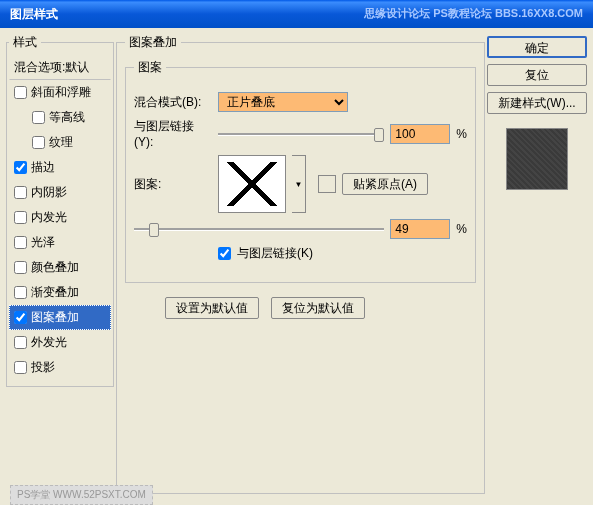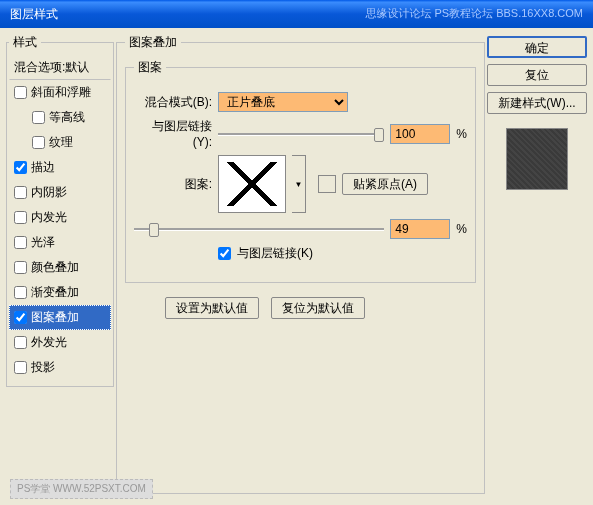--- a/index.html
+++ b/index.html
@@ -1,52 +1,52 @@
 <!DOCTYPE html>
 <html><head>
 <meta charset="utf-8">
 <style>
 * { box-sizing: border-box; margin: 0; padding: 0; font-family: "SimSun", "宋体", sans-serif; font-size: 12px; }
 body { background: #ece9d8; width: 593px; height: 505px; overflow: hidden; }
-.titlebar { background: linear-gradient(to bottom, #0058e6 0%, #3a8cfd 8%, #0858d8 50%, #0050c8 100%); height: 28px; color: #fff; padding: 6px 10px; font-weight: normal; font-size: 13px; display: flex; justify-content: space-between; }
+.titlebar { background: linear-gradient(to bottom, #0058e6 0%, #3a8cfd 8%, #0858d8 50%, #0050c8 100%); height: 28px; color: #fff; padding: 6px 10px; font-weight: bold; font-size: 13px; display: flex; justify-content: space-between; }
 .wm { color: #a8c8ff; font-size: 11px; }
 .dialog-body { display: flex; padding: 6px; gap: 2px; }
 .styles-col { width: 108px; }
 fieldset { border: 1px solid #c0c0c0; padding: 4px 2px 6px 2px; }
 legend { padding: 0 4px; }
 .style-row { padding: 3px 4px; border: 1px solid transparent; display: flex; align-items: center; gap: 4px; }
 .style-row.divider { border-bottom: 1px solid #c0c0c0; }
 .style-row.selected { background: #316ac5; color: #fff; border: 1px dotted #fff; }
 .style-row input[type=checkbox] { width: 13px; height: 13px; }
 .indent { padding-left: 22px; }
 .main-col { flex: 1; }
 .main-fs { height: 460px; padding: 8px; }
 .inner-fs { padding: 10px 8px 14px 8px; }
 .frow { display: flex; align-items: center; margin: 6px 0; gap: 6px; }
-.lbl { width: 78px; text-align: right; }
+.lbl { width: 78px; text-align: left; }
 select, input[type=text] { border: 1px solid #7f9db9; background: #fdba74; height: 20px; padding: 1px 4px; }
 select { width: 130px; }
 .num { width: 60px; }
 .slider { flex: 1; height: 20px; position: relative; }
 .slider::before { content: ""; position: absolute; top: 9px; left: 0; right: 0; height: 2px; background: #a0a0a0; border-bottom: 1px solid #fff; }
 .thumb { position: absolute; top: 4px; width: 10px; height: 14px; background: #ece9d8; border: 1px solid #888; border-radius: 2px; }
 .swatch-box { width: 68px; height: 58px; border: 1px solid #888; background: #fff; display: flex; align-items: center; justify-content: center; position: relative; }
 .pattern { width: 54px; height: 44px; background:
   linear-gradient(135deg, transparent 46%, #000 46%, #000 54%, transparent 54%),
   linear-gradient(45deg, transparent 46%, #000 46%, #000 54%, transparent 54%);
   background-color: #fff; image-rendering: pixelated; }
 .dd { width: 14px; height: 58px; border: 1px solid #888; border-left: none; background: #ece9d8; display: flex; align-items: center; justify-content: center; font-size: 8px; }
 .snapbtn { width: 18px; height: 18px; border: 1px solid #888; background: #ece9d8; margin-left: 6px; }
 button { background: #ece9d8; border: 1px solid #888; border-radius: 2px; padding: 2px 10px; height: 22px; cursor: pointer; }
 .btns-row { display: flex; gap: 12px; margin-top: 14px; padding-left: 40px; }
 .right-col { width: 100px; display: flex; flex-direction: column; gap: 6px; padding-top: 2px; }
 .right-col button { width: 100%; }
 .preview-cb { display: flex; align-items: center; gap: 4px; margin-top: 6px; justify-content: center; }
 .preview-box { width: 62px; height: 62px; border: 1px solid #888; background: repeating-linear-gradient(45deg, #3a3a3a 0 2px, #444 2px 4px); margin: 8px auto 0 auto; }
-.footer-wm { position: absolute; bottom: 6px; left: 10px; font-size: 10px; color: #999; background: #ddd; border: 1px dashed #bbb; padding: 2px 6px; }
+.footer-wm { position: absolute; bottom: 0; left: 10px; font-size: 10px; color: #999; background: #ddd; border: 1px dashed #bbb; padding: 2px 6px; }
 </style>
 </head>
 <body>
 
 <div class="titlebar">
   <span>图层样式</span>
   <span class="wm">思缘设计论坛  PS教程论坛 BBS.16XX8.COM</span>
 </div>
 
 <div class="dialog-body">

